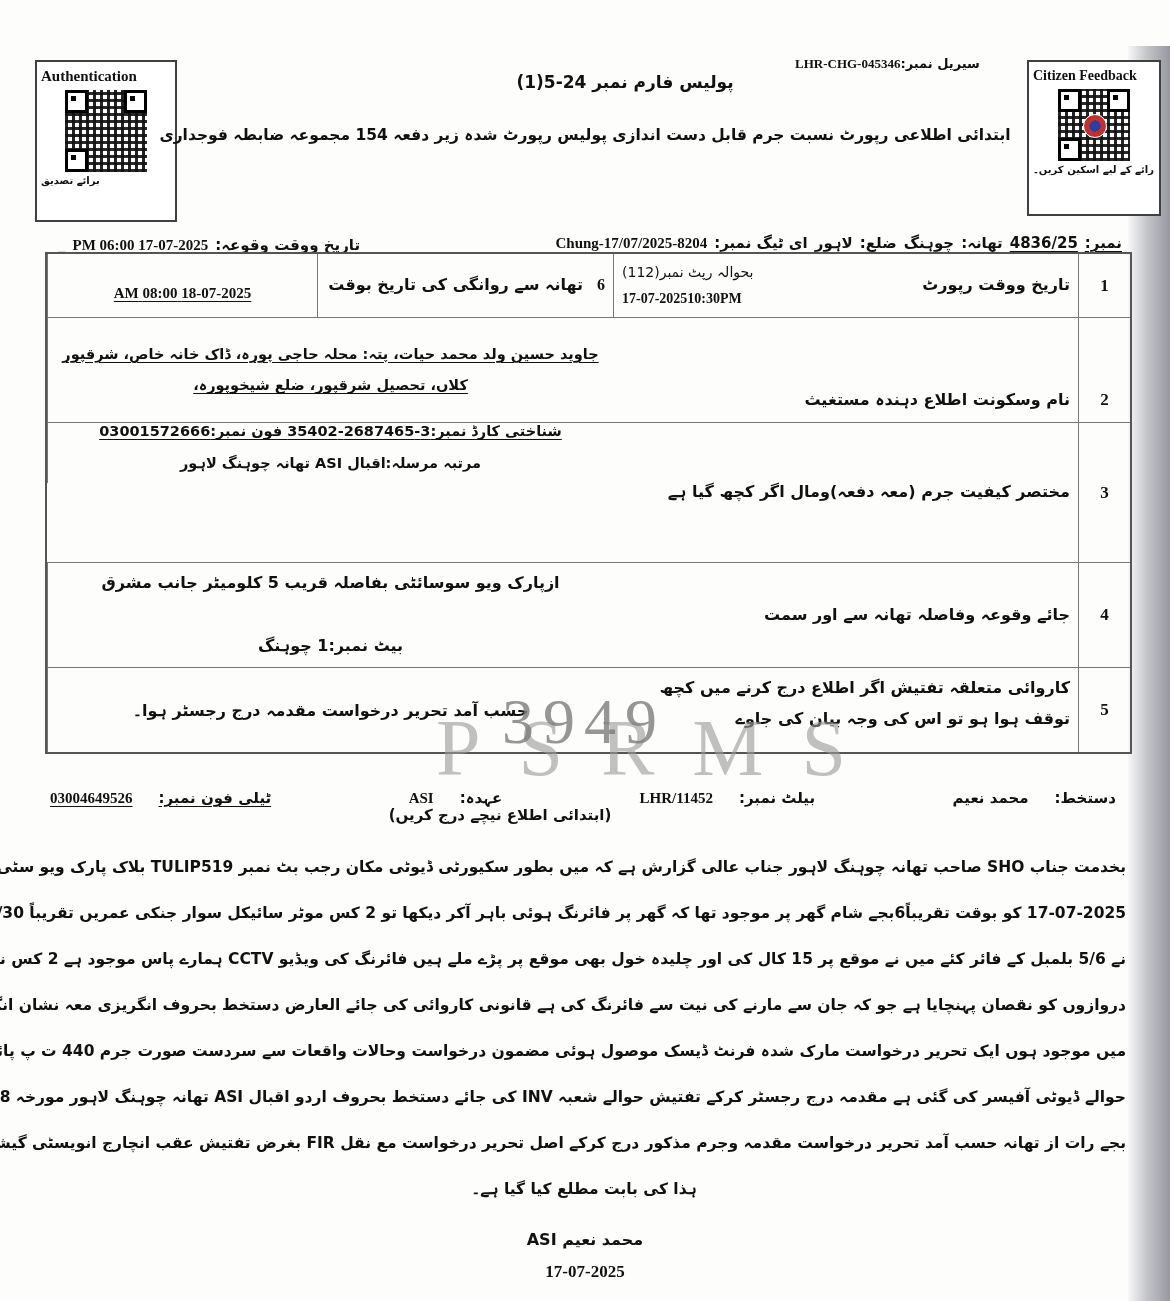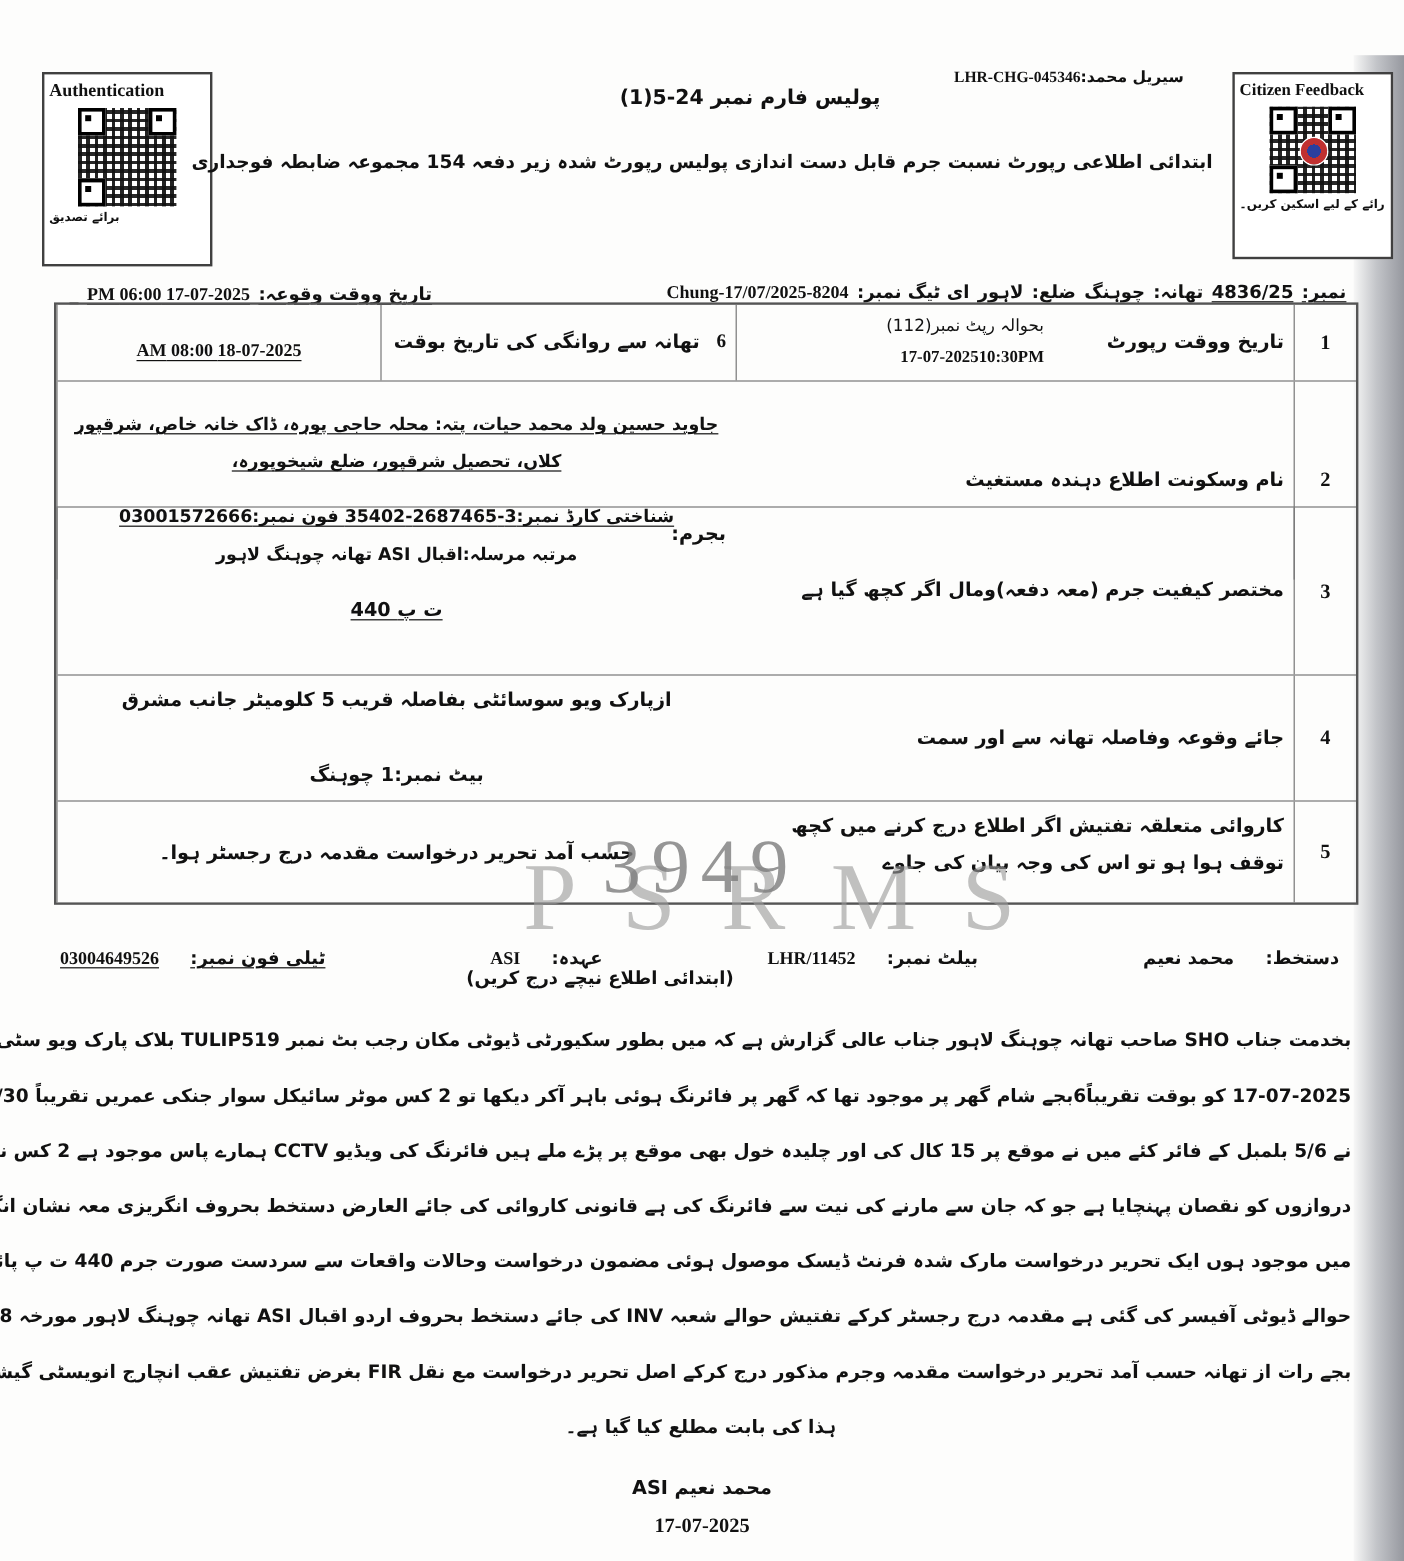--- a/index.html
+++ b/index.html
@@ -66,21 +66,21 @@
   .row5{grid-template-columns:52px 465px 1fr; height:84px;}
   .cell{padding:4px 8px; position:relative;}
   .cell.vr{border-left:1px solid #777;}
   .numcell{display:flex; align-items:center; justify-content:center;
            font-family:"Liberation Serif", serif; font-size:17px; font-weight:bold;
            border-left:1px solid #777;}
   .lblcell{display:flex; align-items:center; font-weight:bold; text-align:right; line-height:1.9;}
   .lblcell.top{align-items:flex-start;}
   .valcell{font-weight:bold;}
   .num6{font-family:"Liberation Serif", serif; margin-left:14px; font-size:16px;}
-  .r1val{display:flex; flex-direction:column; justify-content:center; align-items:flex-start;
+  .r1val{display:flex; flex-direction:column; justify-content:center; align-items:flex-end;
          text-align:center; font-size:14px; line-height:1.8;}
   .r6val{display:flex; align-items:center; justify-content:center; font-size:15px;text-align:center;}
   .r2val{text-align:center; line-height:2.15; font-size:14.5px; padding-top:6px;}
   .r3-bajurm{text-align:right; padding-top:8px;}
   .r3-sec{text-align:center; margin-top:44px; direction:ltr;}
   .r4val{display:flex; flex-direction:column; justify-content:space-between; text-align:center;
          padding-top:10px; padding-bottom:12px;}
   .r5val{display:flex; align-items:center; justify-content:center; }
 
   
@@ -123,21 +123,21 @@
       <span class="finder f-tr"></span>
       <span class="finder f-bl"></span>
     </div>
     <div class="qr-caption">برائے تصدیق</div>
   </div>
 
   <div class="form-no rtl">پولیس فارم نمبر 24-5(1)</div>
   <div class="form-title rtl">ابتدائی اطلاعی رپورٹ نسبت جرم قابل دست اندازی پولیس رپورٹ شدہ زیر دفعہ 154 مجموعہ ضابطہ فوجداری</div>
 
   <div class="serial">
-    <span>سیریل محمد:</span><span class="latin">LHR-CHG-045346</span>
+    <span>سیریل نمبر:</span><span class="latin">LHR-CHG-045346</span>
   </div>
 
   <div class="qr-box feedback-box">
     <div class="qr-title latin" style="font-size:14px;">Citizen Feedback</div>
     <div class="qr">
       <span class="finder f-tl"></span>
       <span class="finder f-tr"></span>
       <span class="finder f-bl"></span>
       <span class="qr-logo"></span>
     </div>
@@ -184,24 +184,20 @@
       <div class="cell valcell r2val vr">
         <div class="u">جاوید حسین ولد محمد حیات، پتہ: محلہ حاجی پورہ، ڈاک خانہ خاص، شرقپور کلاں، تحصیل شرقپور، ضلع شیخوپورہ،</div>
         <div class="u">شناختی کارڈ نمبر:3-2687465-35402 فون نمبر:03001572666</div>
         <div>مرتبہ مرسلہ:اقبال ASI تھانہ چوہنگ لاہور</div>
       </div>
     </div>
 
     <div class="trow row3">
       <div class="cell numcell">3</div>
       <div class="cell lblcell">مختصر کیفیت جرم (معہ دفعہ)ومال اگر کچھ گیا ہے</div>
-      <div class="cell valcell vr">
-        <div class="r3-bajurm">بجرم:</div>
-        <div class="r3-sec"><span class="u b">440 ت پ</span></div>
-      </div>
     </div>
 
     <div class="trow row4">
       <div class="cell numcell">4</div>
       <div class="cell lblcell">جائے وقوعہ وفاصلہ تھانہ سے اور سمت</div>
       <div class="cell valcell r4val vr">
         <div>ازپارک ویو سوسائٹی بفاصلہ قریب 5 کلومیٹر جانب مشرق</div>
         <div>بیٹ نمبر:1 چوہنگ</div>
       </div>
     </div>

